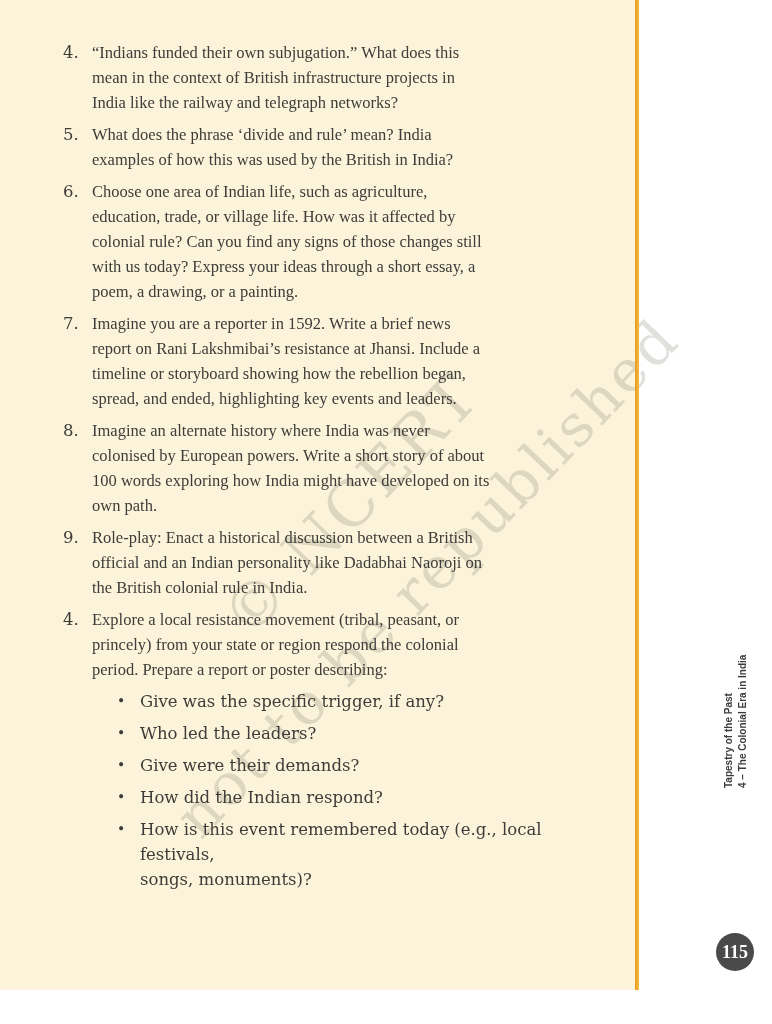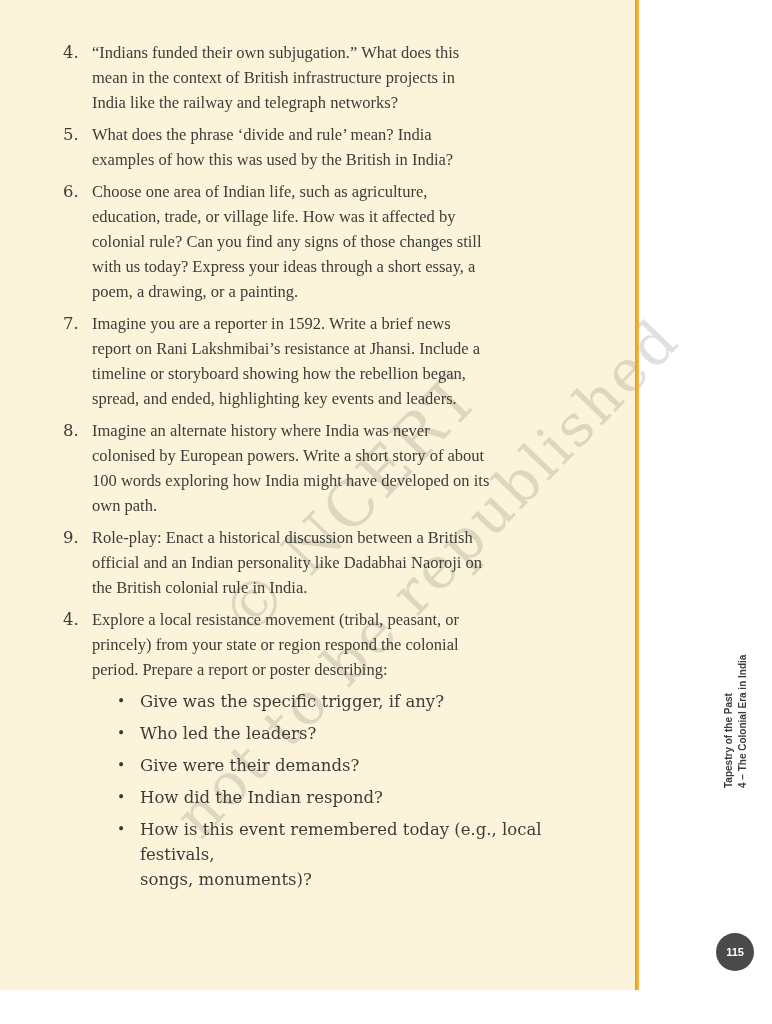--- a/index.html
+++ b/index.html
@@ -73,23 +73,23 @@
     font-size:10px;
     line-height:14px;
     color:#3C3C3C;
   }
   .badge {
     position:absolute; left:716px; top:933px;
     width:38px; height:38px;
     border-radius:50%;
     background:#4B4A4A;
     display:flex; align-items:center; justify-content:center;
-    font-family:Liberation Sans, sans-serif;
+    font-family:Liberation Serif, serif;
     font-weight:bold;
-    font-size:11px;
+    font-size:18px;
     color:#ffffff;
     z-index:2;
   }
 </style>
 </head>
 <body>
 
 <div class="page-bg"></div>
 
 <div class="watermark wm-1">© NCERT</div>

